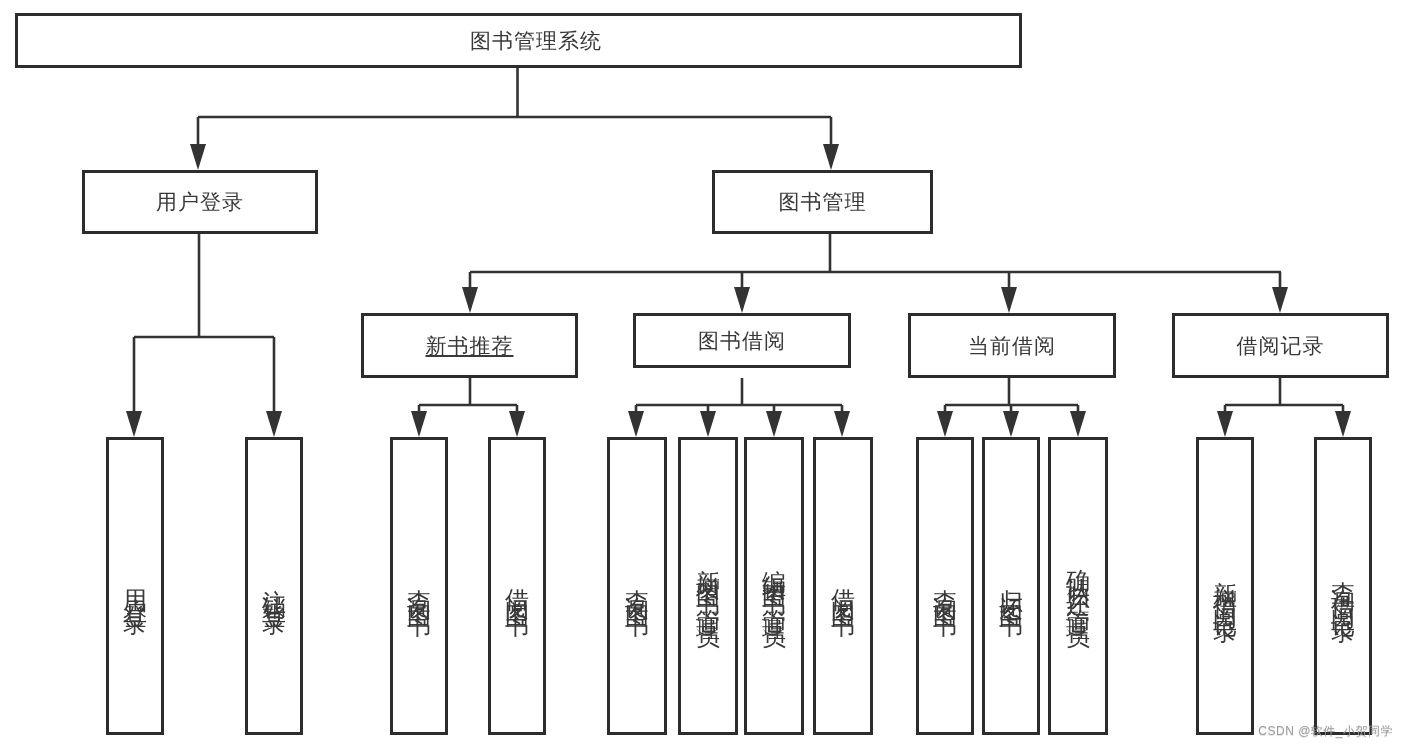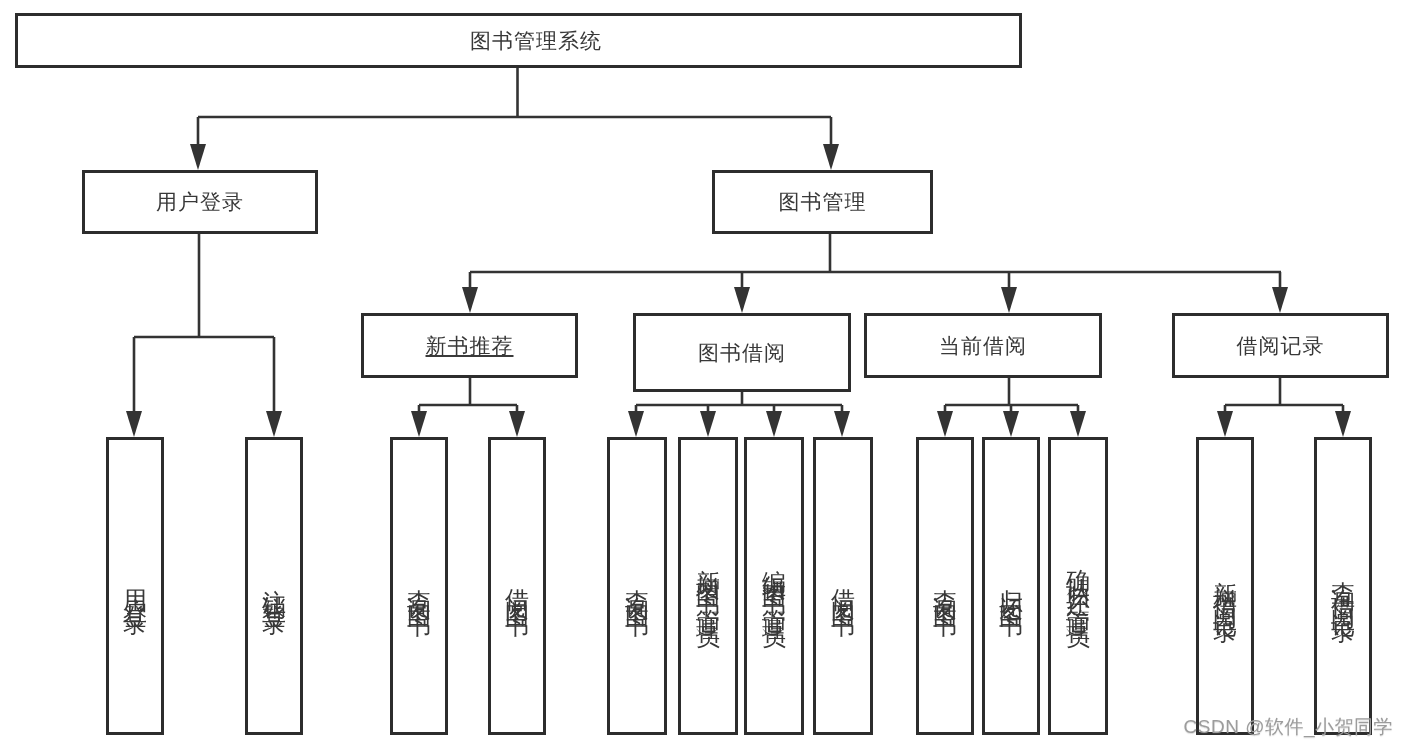--- a/index.html
+++ b/index.html
@@ -18,21 +18,21 @@
   .node .hlabel{
     font-size:21px;letter-spacing:1px;color:#383838;white-space:nowrap;
   }
   .leaf .vlabel{
     writing-mode:vertical-rl;text-orientation:mixed;
     font-size:24px;line-height:1;letter-spacing:8px;color:#383838;
   }
   .root-node{border-width:3px;padding-left:35px;}
   .watermark{
     position:absolute;z-index:3;right:12px;bottom:7px;
-    font-size:19px;color:#9c9c9c;letter-spacing:0.5px;
+    font-size:12px;color:#9c9c9c;letter-spacing:0.5px;
     text-shadow:0 1px 1px rgba(120,120,120,0.25);
     white-space:nowrap;
   }
 </style>
 </head>
 <body>
 
 <div class="stage">
 
   <svg class="wires" width="1405" height="747" viewBox="0 0 1405 747">
@@ -123,24 +123,24 @@
   <div class="node" style="left:82px;top:170px;width:236px;height:64px;">
     <span class="hlabel">用户登录</span>
   </div>
   <div class="node" style="left:712px;top:170px;width:221px;height:64px;">
     <span class="hlabel">图书管理</span>
   </div>
 
   <div class="node" style="left:361px;top:313px;width:217px;height:65px;text-decoration:underline;">
     <span class="hlabel">新书推荐</span>
   </div>
-  <div class="node" style="left:633px;top:313px;width:218px;height:79px;">
+  <div class="node" style="left:633px;top:313px;width:218px;height:55px;">
     <span class="hlabel">图书借阅</span>
   </div>
-  <div class="node" style="left:864px;top:313px;width:238px;height:65px;">
+  <div class="node" style="left:908px;top:313px;width:208px;height:65px;">
     <span class="hlabel">当前借阅</span>
   </div>
   <div class="node" style="left:1172px;top:313px;width:217px;height:65px;">
     <span class="hlabel">借阅记录</span>
   </div>
 
   <div class="node leaf" style="left:106px;top:437px;width:58px;height:298px;">
     <span class="vlabel">用户登录</span>
   </div>
   <div class="node leaf" style="left:245px;top:437px;width:58px;height:298px;">

